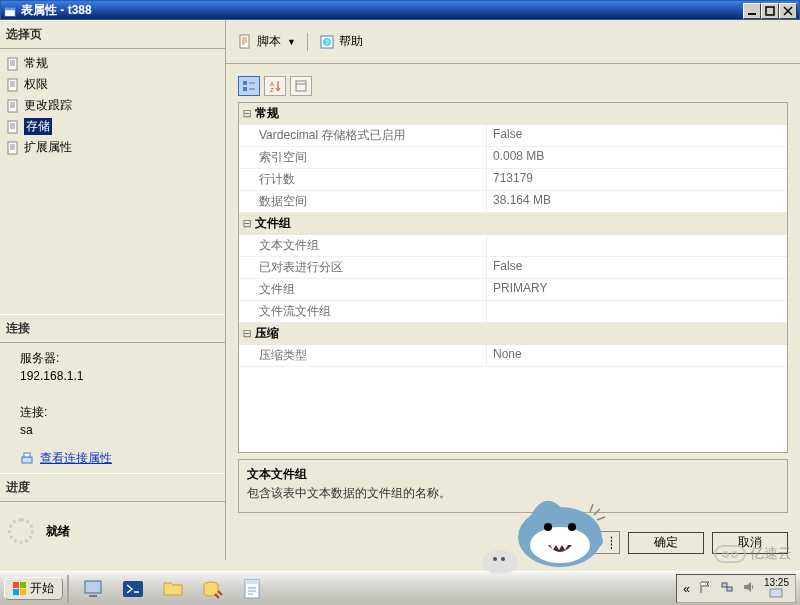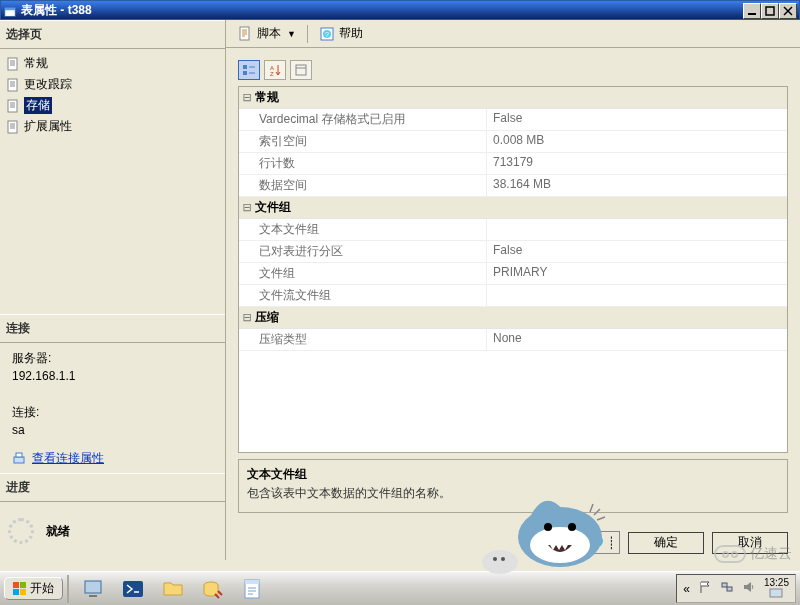--- a/index.html
+++ b/index.html
@@ -19,29 +19,29 @@
     
     
     .leftpanel { width: 226px; background: #ece9d8; display: flex; flex-direction: column; border-right: 1px solid #aca899; }
     .section-hdr { background: #ece9d8; border-bottom: 1px solid #aca899; border-top: 1px solid #fff; padding: 5px 6px; font-weight: bold; color: #333; font-size: 12px; }
     .page-list { padding: 4px 2px; flex: 0 0 auto; }
     .page-item { display: flex; align-items: center; padding: 2px 4px; gap: 4px; cursor: pointer; }
     .page-item.selected .page-text { background: #0a246a; color: white; padding: 0 2px; }
     .page-icon { width: 14px; height: 14px; display: inline-flex; align-items: center; justify-content: center; }
     .page-icon svg { width: 14px; height: 14px; }
     .flexspace { flex: 1; }
-    .conn-body { padding: 6px 12px; font-size: 12px; line-height: 1.5; }
+    .conn-body { padding: 6px 20px; font-size: 12px; line-height: 1.5; }
     .conn-link { display: flex; align-items: center; gap: 6px; margin-top: 10px; }
     .conn-link a { color: #0033cc; text-decoration: underline; cursor: pointer; }
     .progress-body { display: flex; align-items: center; gap: 12px; padding: 16px 8px; font-weight: bold; }
     .spinner { width: 26px; height: 26px; border: 3px dotted #ccc; border-radius: 50%; }
     
     
     .rightpanel { flex: 1; display: flex; flex-direction: column; background: #ece9d8; }
-    .toolbar { height: 28px; display: flex; align-items: center; padding: 0 6px; gap: 4px; border-bottom: 1px solid #aca899; background: #ece9d8; }
+    .toolbar { height: 44px; display: flex; align-items: center; padding: 0 6px; gap: 4px; border-bottom: 1px solid #aca899; background: #ece9d8; }
     .tb-btn { display: flex; align-items: center; gap: 4px; padding: 2px 4px; cursor: pointer; border: 1px solid transparent; }
     .tb-sep { width: 1px; height: 18px; background: #aca899; margin: 0 2px; }
     .tb-icon { width: 16px; height: 16px; display: inline-flex; align-items: center; justify-content: center; }
     .tb-dropdown { font-size: 9px; margin-left: 2px; }
     
     .propwrap { flex: 1; padding: 12px; display: flex; flex-direction: column; }
     .prop-toolbar { display: flex; gap: 4px; margin-bottom: 6px; }
     .prop-tbtn { width: 22px; height: 20px; border: 1px solid #aca899; background: #f5f3ea; display: flex; align-items: center; justify-content: center; cursor: pointer; }
     .prop-tbtn.active { border-color: #316ac5; background: #c1d2ee; }
     
@@ -118,20 +118,29 @@
     <div class="section-hdr">选择页</div>
     <div class="page-list">
       <div class="page-item">
         <span class="page-icon">
             <svg viewBox="0 0 14 14">
               <rect x="2" y="1" width="9" height="12" fill="#fff" stroke="#888"></rect>
               <path d="M4 4h5M4 6h5M4 8h5" stroke="#888"></path>
             </svg>
           </span>
         <span class="page-text">常规</span>
+      </div>
+      <div class="page-item">
+        <span class="page-icon">
+            <svg viewBox="0 0 14 14">
+              <rect x="2" y="1" width="9" height="12" fill="#fff" stroke="#888"></rect>
+              <path d="M4 4h5M4 6h5M4 8h5" stroke="#888"></path>
+            </svg>
+          </span>
+        <span class="page-text">权限</span>
       </div>
       <div class="page-item">
         <span class="page-icon">
             <svg viewBox="0 0 14 14">
               <rect x="2" y="1" width="9" height="12" fill="#fff" stroke="#888"></rect>
               <path d="M4 4h5M4 6h5M4 8h5" stroke="#888"></path>
             </svg>
           </span>
         <span class="page-text">更改跟踪</span>
       </div>

